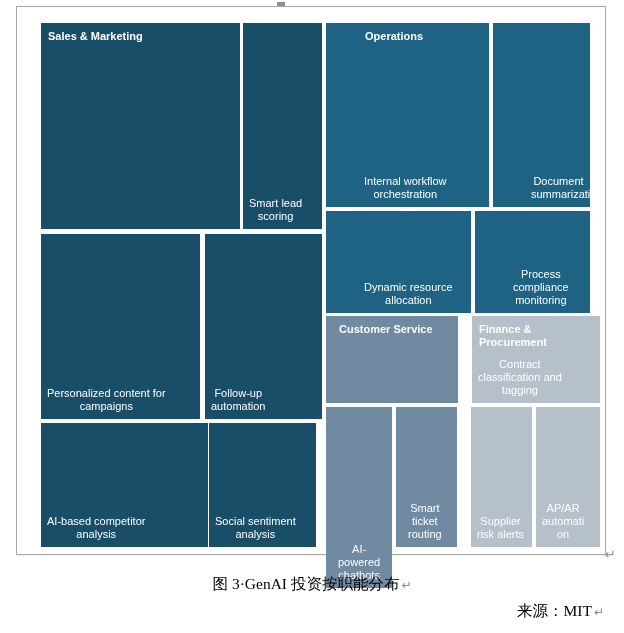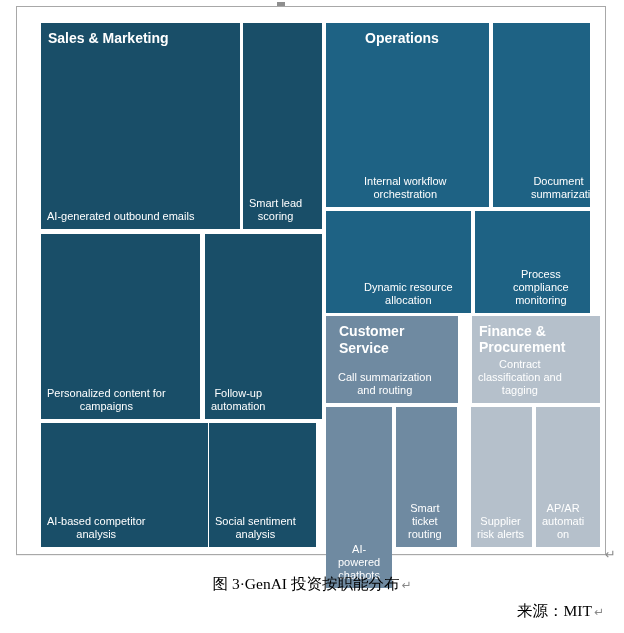--- a/index.html
+++ b/index.html
@@ -20,21 +20,21 @@
   }
   .tile{
     position:absolute;box-sizing:border-box;overflow:hidden;
     display:flex;flex-direction:column;justify-content:flex-end;align-items:flex-start;
   }
   .sales{background:#194e68;}
   .ops{background:#1e6284;padding-left:32px;}
   .cs{background:#6f8aa1;padding-left:6px;}
   .fin{background:#b5c0cb;margin-left:10px;}
   .hdr{
-    font-weight:bold;font-size:14px;line-height:1.2;color:#ffffff;
+    font-weight:bold;font-size:11px;line-height:1.2;color:#ffffff;
     padding:7px 6px 0 7px;margin-bottom:auto;white-space:pre-line;text-align:left;
   }
   .lbl{
     font-size:11px;line-height:1.18;color:#ffffff;text-align:center;
     white-space:pre-line;margin:2px 4px 6px 6px;max-width:calc(100% - 10px);
   }
   .caption{
     position:absolute;left:0;top:574px;width:624px;text-align:center;
     font-family:"Liberation Serif","DejaVu Serif",serif;font-size:15.5px;color:#000000;
   }
@@ -54,21 +54,20 @@
 </head>
 <body>
 
 <div class="handle-tick"></div>
 
 <div class="figure-box">
   <div class="treemap">
 
     <div class="tile sales" style="left:0;top:0;width:199px;height:206px">
       <div class="hdr">Sales &amp; Marketing</div>
-      <div class="lbl">AI-generated outbound emails</div>
     </div>
 
     <div class="tile sales" style="left:202px;top:0;width:79px;height:206px">
       <div class="lbl">Smart lead
 scoring</div>
     </div>
 
     <div class="tile sales" style="left:0;top:211px;width:159px;height:185px">
       <div class="lbl">Personalized content for
 campaigns</div>
@@ -106,22 +105,20 @@
     </div>
 
     <div class="tile ops" style="left:434px;top:188px;width:115px;height:102px">
       <div class="lbl">Process
 compliance
 monitoring</div>
     </div>
 
     <div class="tile cs" style="left:285px;top:293px;width:132px;height:87px">
       <div class="hdr">Customer Service</div>
-      <div class="lbl">Call summarization
-and routing</div>
     </div>
 
     <div class="tile fin" style="left:421px;top:293px;width:128px;height:87px">
       <div class="hdr">Finance &amp;
 Procurement</div>
       <div class="lbl">Contract
 classification and
 tagging</div>
     </div>
 

